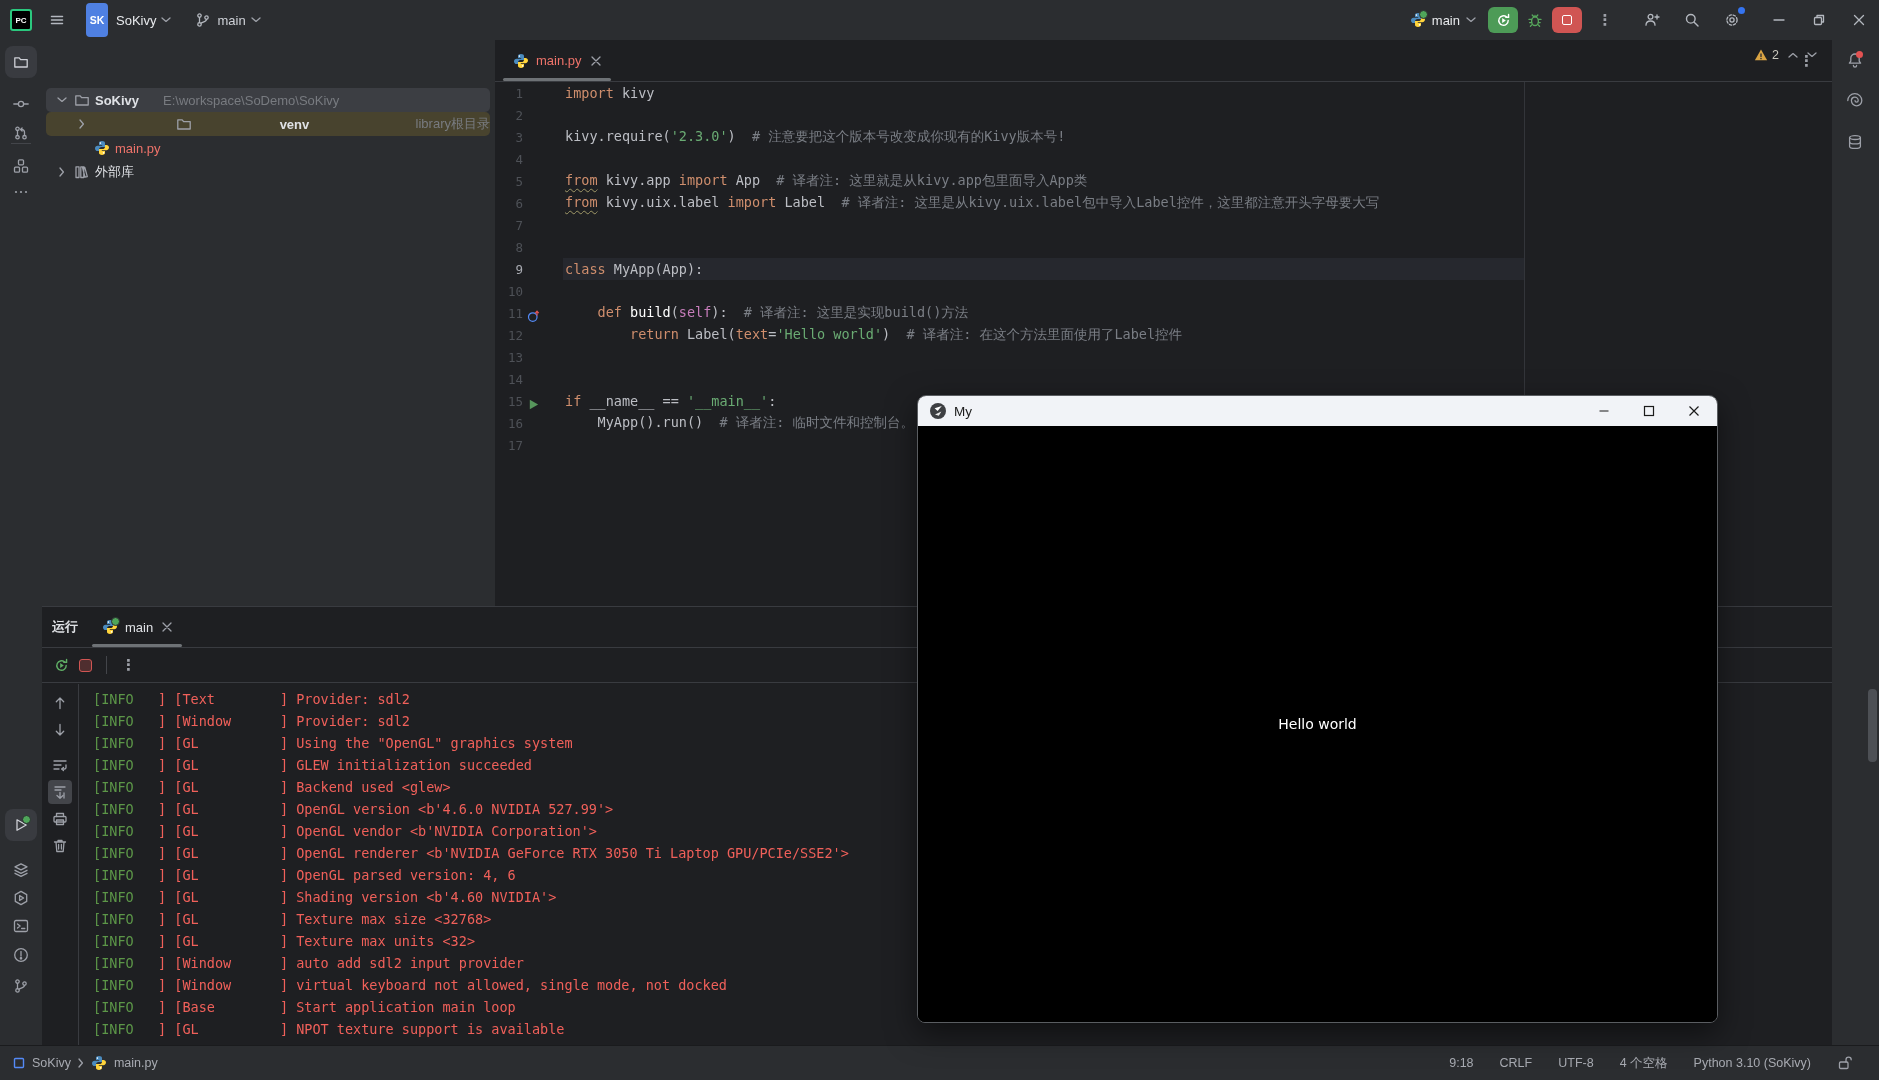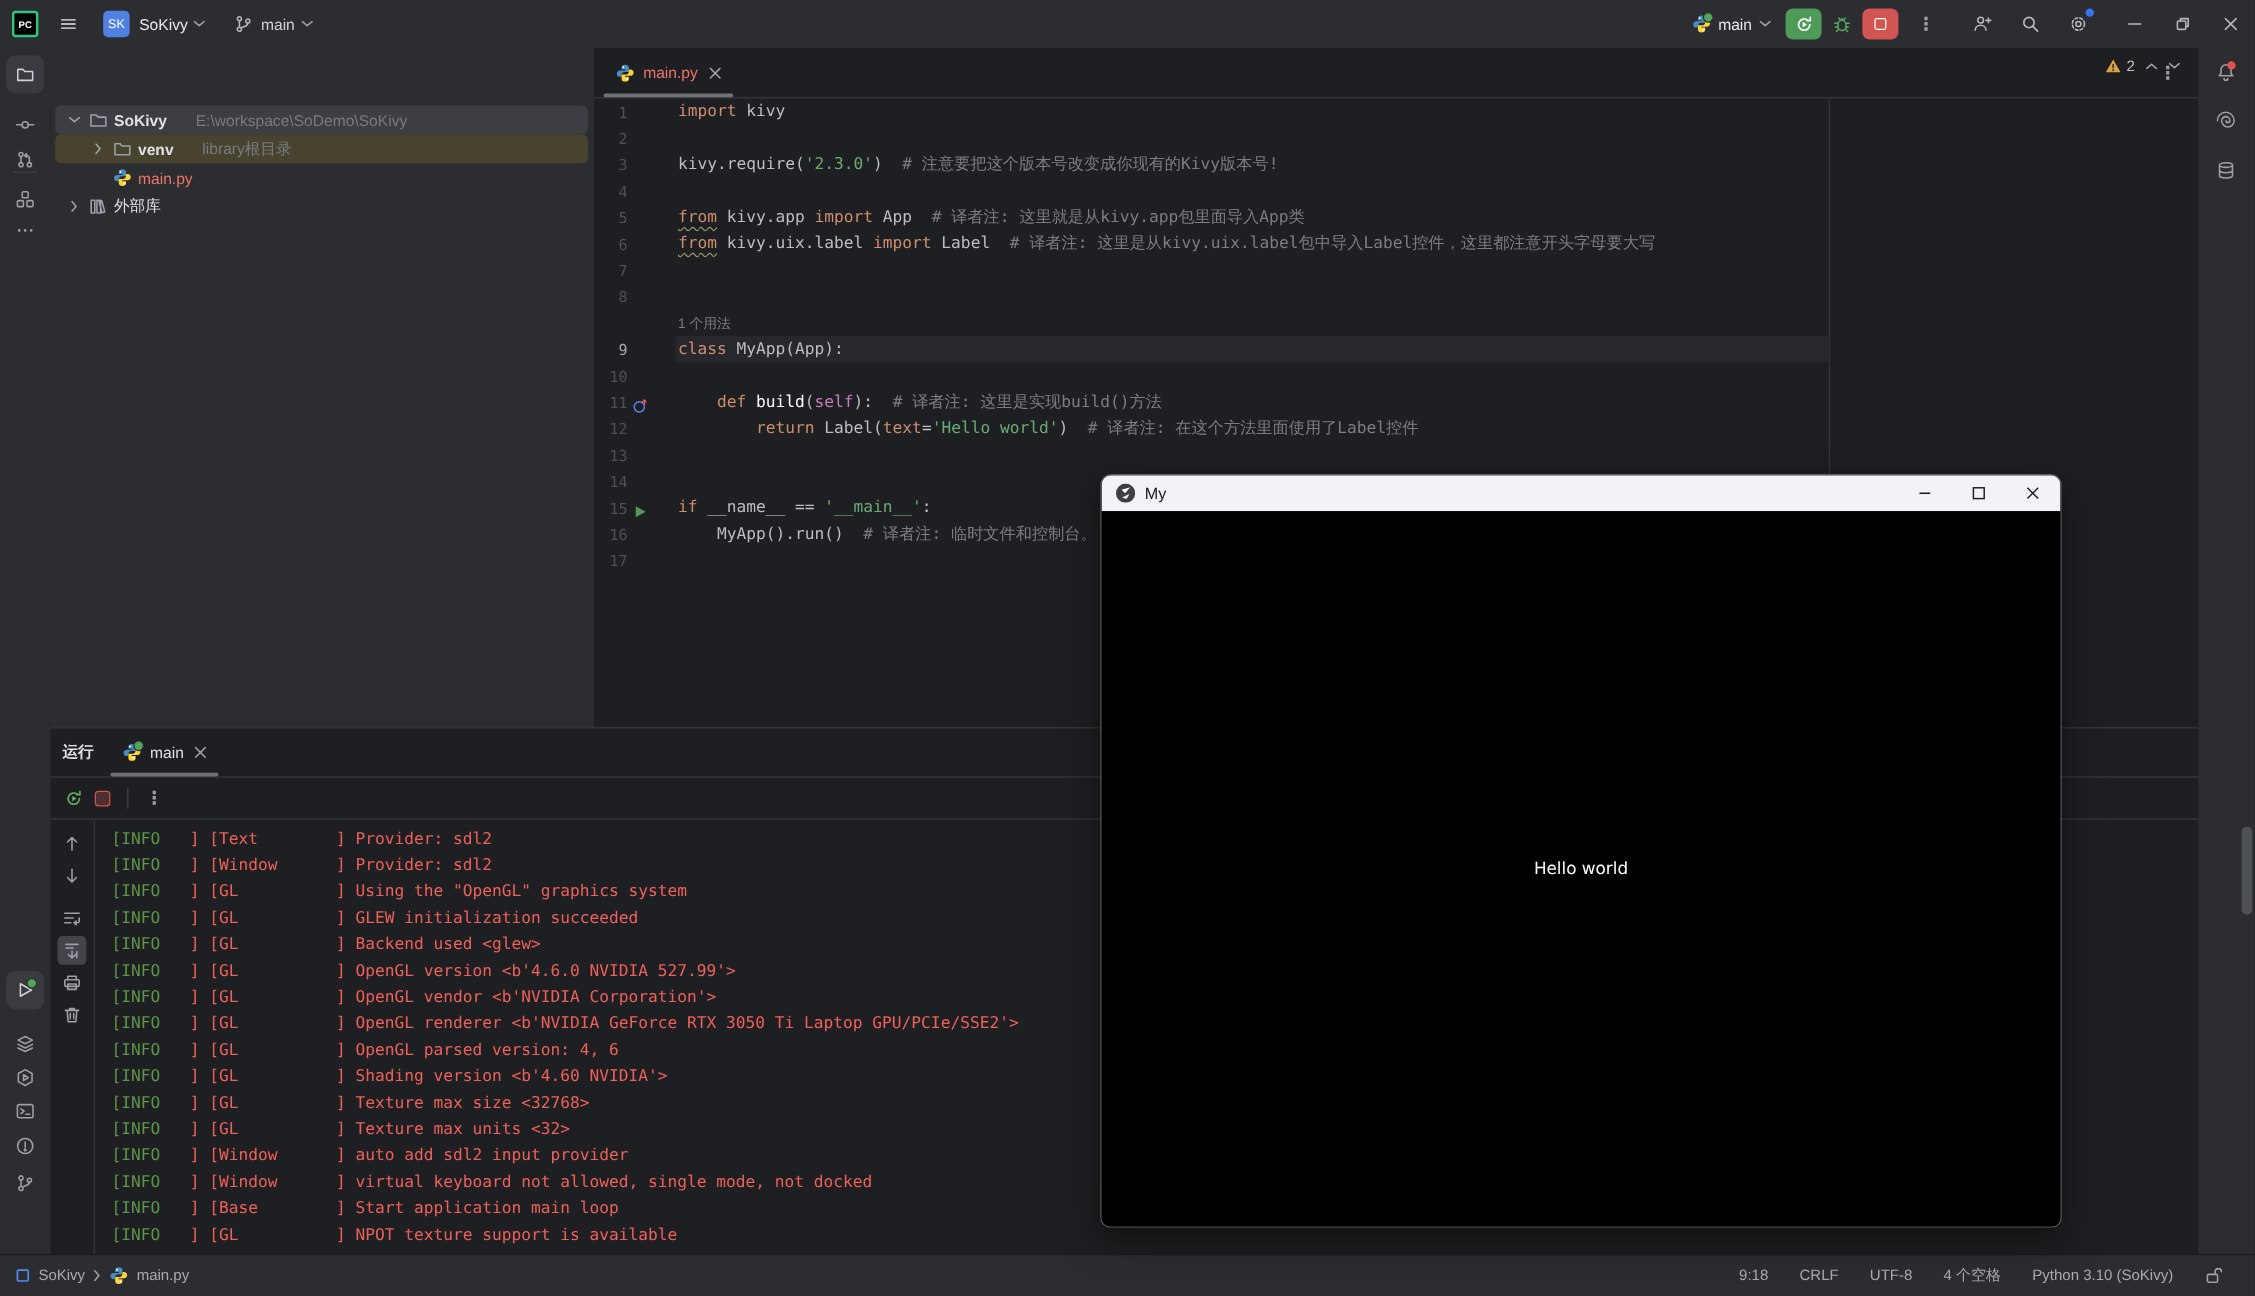--- a/index.html
+++ b/index.html
@@ -11,22 +11,22 @@
   .icon.running::after { content:''; position:absolute; right:-2px; top:-2px; width:7px; height:7px;
          border-radius:50%; background:#4fa65a; border:1.5px solid #2b2d30; }
 
   
   .titlebar { position:absolute; left:0; top:0; width:1879px; height:40px; background:#2b2d30;
               display:flex; align-items:center; z-index:10; }
   .pc-logo { margin-left:10px; width:22px; height:22px; background:#000; border:2px solid #2bc87e;
              border-radius:3px; color:#fff; font-size:8px; font-weight:bold;
              display:flex; align-items:center; justify-content:center; }
   .tb-burger { margin-left:17px; }
-  .sk-badge { margin-left:21px; width:22px; height:22px; border-radius:4px; background:#4f80e2; color:#fff;
-              font-size:10.5px; font-weight:normal; display:flex; align-items:center; justify-content:center; }
+  .sk-badge { margin-left:21px; width:22px; height:34px; border-radius:4px; background:#4f80e2; color:#fff;
+              font-size:10.5px; font-weight:bold; display:flex; align-items:center; justify-content:center; }
   .tb-proj { margin-left:8px; color:#e8eaed; }
   .tb-chev { margin-left:5px; }
   .tb-branch { margin-left:24px; }
   .tb-branch-name { margin-left:6px; color:#cfd2d8; }
   .tb-right { position:absolute; right:0; top:0; height:40px; display:flex; align-items:center; }
   .tb-runcfg { display:flex; align-items:center; gap:6px; margin-right:12px; color:#e8eaed; }
   .tb-btn { width:30px; height:26px; border-radius:6px; display:flex; align-items:center; justify-content:center; }
   .btn-run { background:#4d9b57; margin-right:9px; }
   .btn-stop { background:#d05553; margin-right:13px; }
   .stop-square { width:10px; height:10px; border:1.6px solid #fff; border-radius:2px; }
@@ -49,21 +49,21 @@
   .bell-dot::after { content:''; position:absolute; right:0; top:-1px; width:7px; height:7px; border-radius:50%; background:#e35252; }
 
   
   .project-panel { position:absolute; left:42px; top:40px; width:453px; height:566px; background:#2b2d30; }
   .pp-header { display:flex; align-items:center; gap:7px; padding:9px 0 0 11px; }
   .pp-title { font-weight:bold; color:#dfe1e5; }
   .tree { position:absolute; left:0; top:48px; right:0; }
   .tree-row { height:24px; display:flex; align-items:center; margin:0 5px 0 4px; border-radius:5px;
               white-space:nowrap; overflow:hidden; }
   .tree-row.selected { background:#3c3e43; }
-  .tree-row.library { background:#48432e; }
+  .tree-row.library { background:#48432e;justify-content:space-between; }
   .tree-spacer { width:18px; flex:none; }
   .tree-chev { width:12px; margin-right:6px; flex:none; display:flex; justify-content:center; }
   .tree-ic { margin-right:5px; }
   .tree-label { color:#dfe1e5; }
   .tree-label.bold { font-weight:bold; }
   .tree-label.vcs-red { color:#ee736a; }
   .tree-ann { margin-left:24px; color:#787b80; }
 
   
   .editor { position:absolute; left:495px; top:40px; width:1337px; height:566px; background:#1e1f22; }
@@ -506,24 +506,20 @@
           <div class="code-text"><span class="tk-kww">from</span><span class="tk-pl"> kivy.uix.label </span><span class="tk-kw">import</span><span class="tk-pl"> Label  </span><span class="tk-cm"># 译者注: 这里是从kivy.uix.label包中导入Label控件，这里都注意开头字母要大写</span></div>
         </div>
         <div class="code-row">
           <div class="gutter">7</div>
           <div class="code-text"></div>
         </div>
         <div class="code-row">
           <div class="gutter">8</div>
           <div class="code-text"></div>
         </div>
-        <div class="code-row">
-          <div class="gutter"></div>
-          <div class="code-text"><span class="inlay-hint">1 个用法</span></div>
-        </div>
         <div class="code-row current">
           <div class="gutter cur">9</div>
           <div class="code-text"><span class="tk-kw">class</span><span class="tk-pl"> MyApp(App):</span></div>
         </div>
         <div class="code-row">
           <div class="gutter">10</div>
           <div class="code-text"></div>
         </div>
         <div class="code-row">
           <div class="gutter">11<span class="gutter-ic icon">

